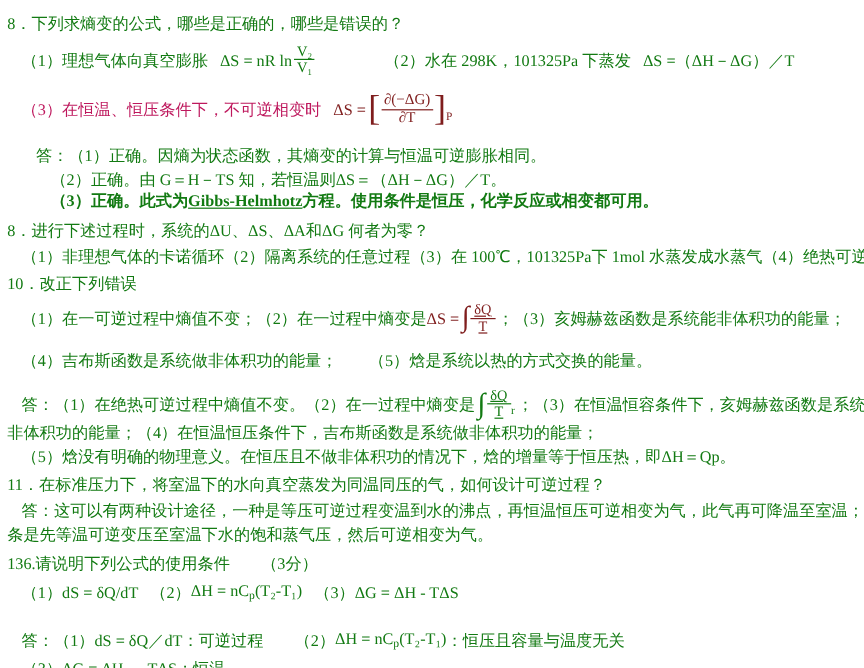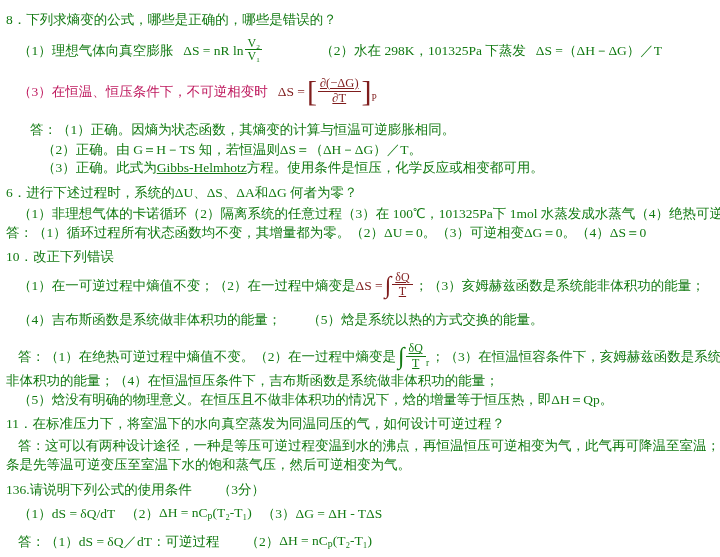--- a/index.html
+++ b/index.html
@@ -79,21 +79,20 @@
     align-items: center;
   }
   .bigbracket .inner {
     display: inline-flex;
     flex-direction: column;
     text-align: center;
     justify-content: center;
     font-size: 12.5px;
     line-height: 1.1;
     padding: 0 1px;
-    text-decoration: underline;
   }
   .bigbracket .inner .num { border-bottom: 1px solid currentColor; padding: 0 2px; }
   .bigbracket .inner .den { padding: 0 2px; }
   .bigbracket .sub {
     font-size: 9.5px;
     display: flex;
     align-items: flex-end;
     padding-bottom: 2px;
   }
 
@@ -155,37 +154,36 @@
         <span class="num">∂(−ΔG)</span>
         <span class="den">∂T</span>
       </span>
       <span class="br">]</span>
       <span class="sub">P</span>
     </span>
   </div>
 
   <div class="line green indent2" style="margin-top:14px;">答：（1）正确。因熵为状态函数，其熵变的计算与恒温可逆膨胀相同。</div>
   <div class="line green indent2" style="padding-left:36px;">（2）正确。由 G＝H－TS 知，若恒温则ΔS＝（ΔH－ΔG）／T。</div>
-  <div class="row green" style="padding-left:36px;">
+  <div class="row green" style="padding-left:36px;font-weight:bold;">
     <span>（3）正确。此式为</span>
     <span class="u">Gibbs-Helmhotz</span>
     <span>方程。使用条件是恒压，化学反应或相变都可用。</span>
   </div>
 
-  <div class="line green q-head" style="margin-top:6px;">6．进行下述过程时，系统的ΔU、ΔS、ΔA和ΔG 何者为零？</div>
+  <div class="line green q-head" style="margin-top:6px;">8．进行下述过程时，系统的ΔU、ΔS、ΔA和ΔG 何者为零？</div>
   <div class="row green indent1">
     <span>（1）非理想气体的卡诺循环</span>
     <span class="gap-sm"></span>
     <span>（2）隔离系统的任意过程</span>
     <span class="gap-sm"></span>
     <span>（3）在 100℃，101325Pa下 1mol 水蒸发成水蒸气</span>
     <span class="gap-sm"></span>
     <span>（4）绝热可逆过程</span>
   </div>
-  <div class="line green">答：（1）循环过程所有状态函数均不变，其增量都为零。（2）ΔU＝0。（3）可逆相变ΔG＝0。（4）ΔS＝0</div>
 
   <div class="line green q-head">10．改正下列错误</div>
 
   <div class="row green indent1" style="margin-top:6px;justify-content:space-between;">
     <span>（1）在一可逆过程中熵值不变；</span>
     <span class="gap-sm"></span>
     <span>（2）在一过程中熵变是</span>
     <span class="gap-sm"></span>
     <span class="black">ΔS =</span>
     <span class="integ black">
@@ -234,27 +232,28 @@
   <div class="row green indent1" style="margin-top:6px;">
     <span>（1）dS = δQ/dT</span>
     <span class="gap-sm"></span>
     <span>（2）</span>
     <span><span>ΔH = nC</span><sub>p</sub><span>(T₂-T₁)</span></span>
     <span class="gap-sm"></span>
     <span>（3）</span>
     <span>ΔG = ΔH - TΔS</span>
   </div>
 
-  <div class="row green indent1" style="margin-top:10px;">
+  <div class="row green indent1" style="margin-top:22px;">
     <span>答：（1）</span>
     <span>dS = δQ／dT</span>
     <span>：可逆过程</span>
     <span class="gap"></span>
     <span>（2）</span>
     <span><span>ΔH = nC</span><sub>p</sub><span>(T₂-T₁)</span></span>
+    <span>：恒压且容量与温度无关</span>
   </div>
 
   <div class="row green indent1" style="margin-top:6px;">
     <span>（3）</span>
     <span>ΔG = ΔH － TΔS</span>
     <span>：恒温</span>
   </div>
 
 </div>
 

